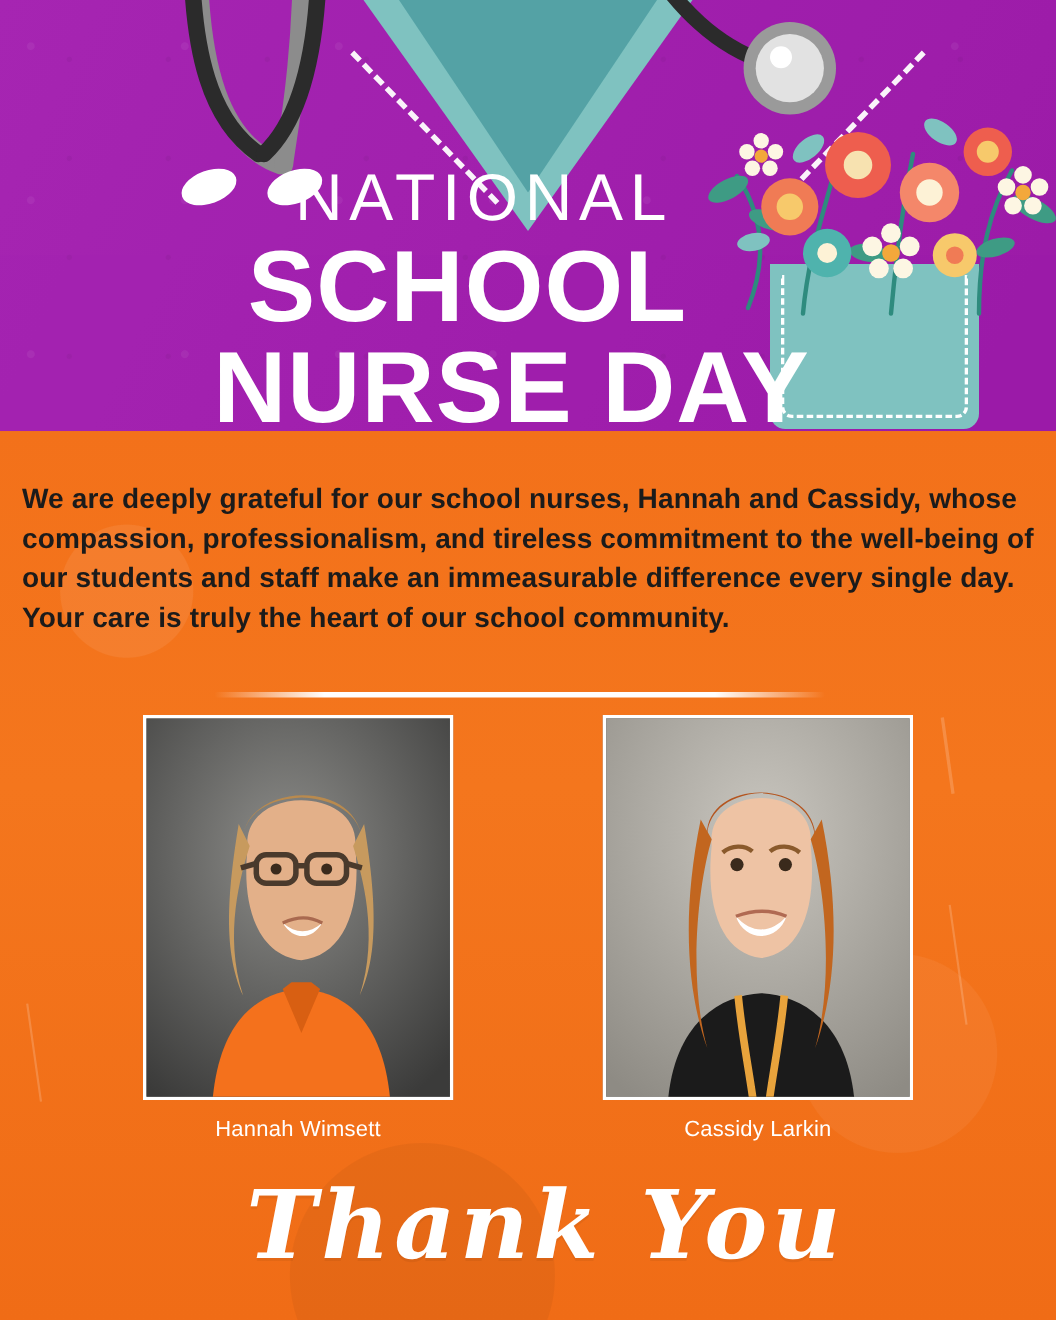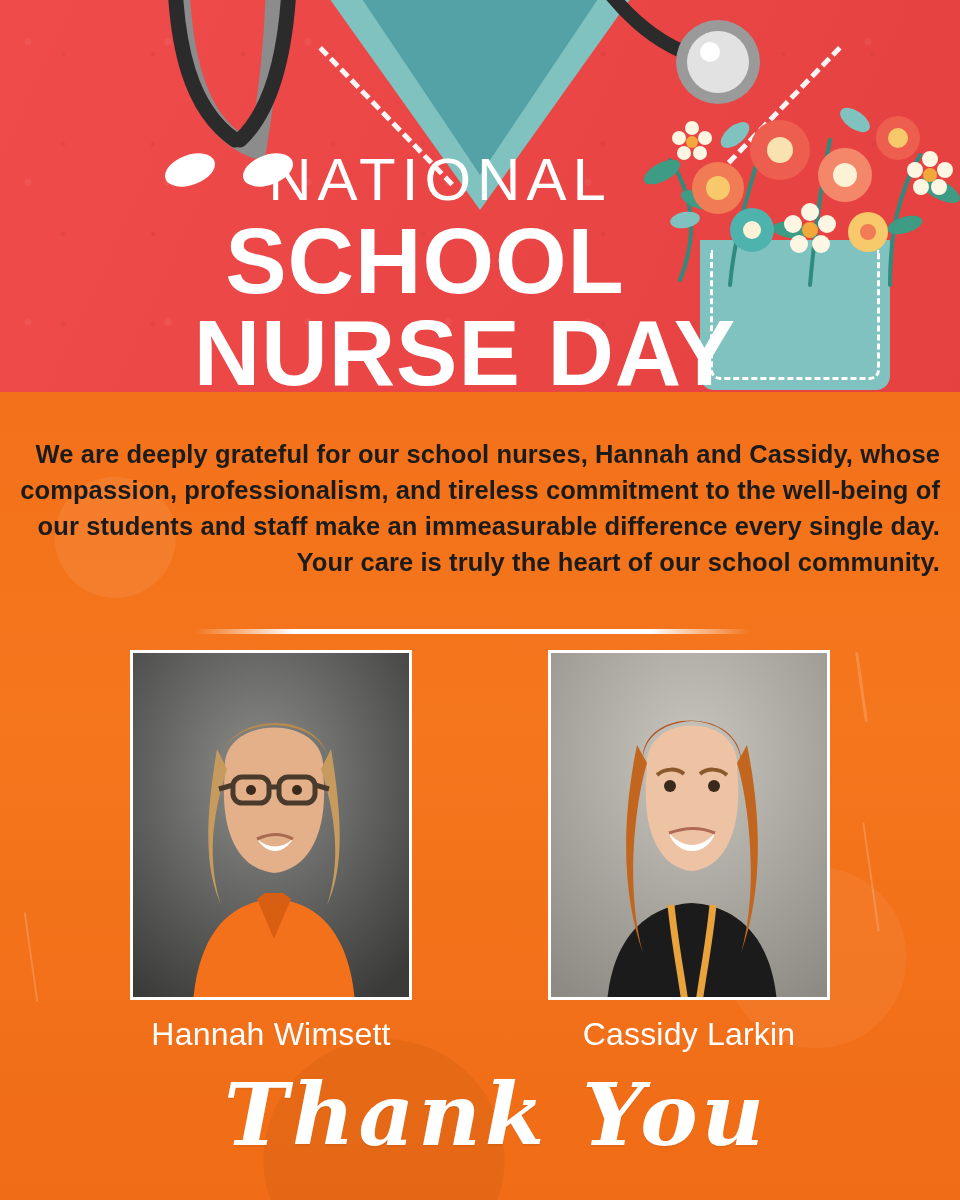--- a/index.html
+++ b/index.html
@@ -17,21 +17,21 @@
     overflow: hidden;
     background: #F3711A;
   }
 
   
   .banner {
     position: absolute;
     left: 0; top: 0;
     width: 960px;
     height: 392px;
-    background: #ef4444;
+    background: #a21caf;
     overflow: hidden;
   }
   .banner-texture {
     position: absolute;
     inset: 0;
     background:
       radial-gradient(circle at 20% 30%, rgba(255,255,255,0.07) 0 3px, transparent 4px),
       radial-gradient(circle at 70% 60%, rgba(0,0,0,0.05) 0 2px, transparent 3px),
       linear-gradient(115deg, rgba(255,255,255,0.05) 0%, rgba(0,0,0,0.05) 100%);
     background-size: 140px 140px, 90px 90px, 100% 100%;
@@ -157,21 +157,21 @@
   .scratch {
     position: absolute;
     background: rgba(255,255,255,0.18);
     transform: rotate(-8deg);
   }
 
   .paragraph {
     position: absolute;
     left: 20px; top: 18px;
     width: 920px;
-    text-align: right;
+    text-align: left;
     color: #1b1b1b;
     font-size: 25.5px;
     line-height: 1.42;
     font-weight: 600;
     letter-spacing: .1px;
   }
 
   .divider {
     position: absolute;
     left: 195px; top: 237px;
@@ -196,21 +196,21 @@
     border: 3px solid #ffffff;
     box-sizing: border-box;
     overflow: hidden;
     position: relative;
     background: #6b6b6b;
   }
   .caption {
     margin-top: 16px;
     text-align: center;
     color: #ffffff;
-    font-size: 32px;
+    font-size: 20px;
     font-weight: 500;
     letter-spacing: .2px;
   }
 
   .thanks {
     position: absolute;
     left: 16px; top: 672px;
     width: 960px;
     text-align: center;
     color: #ffffff;

